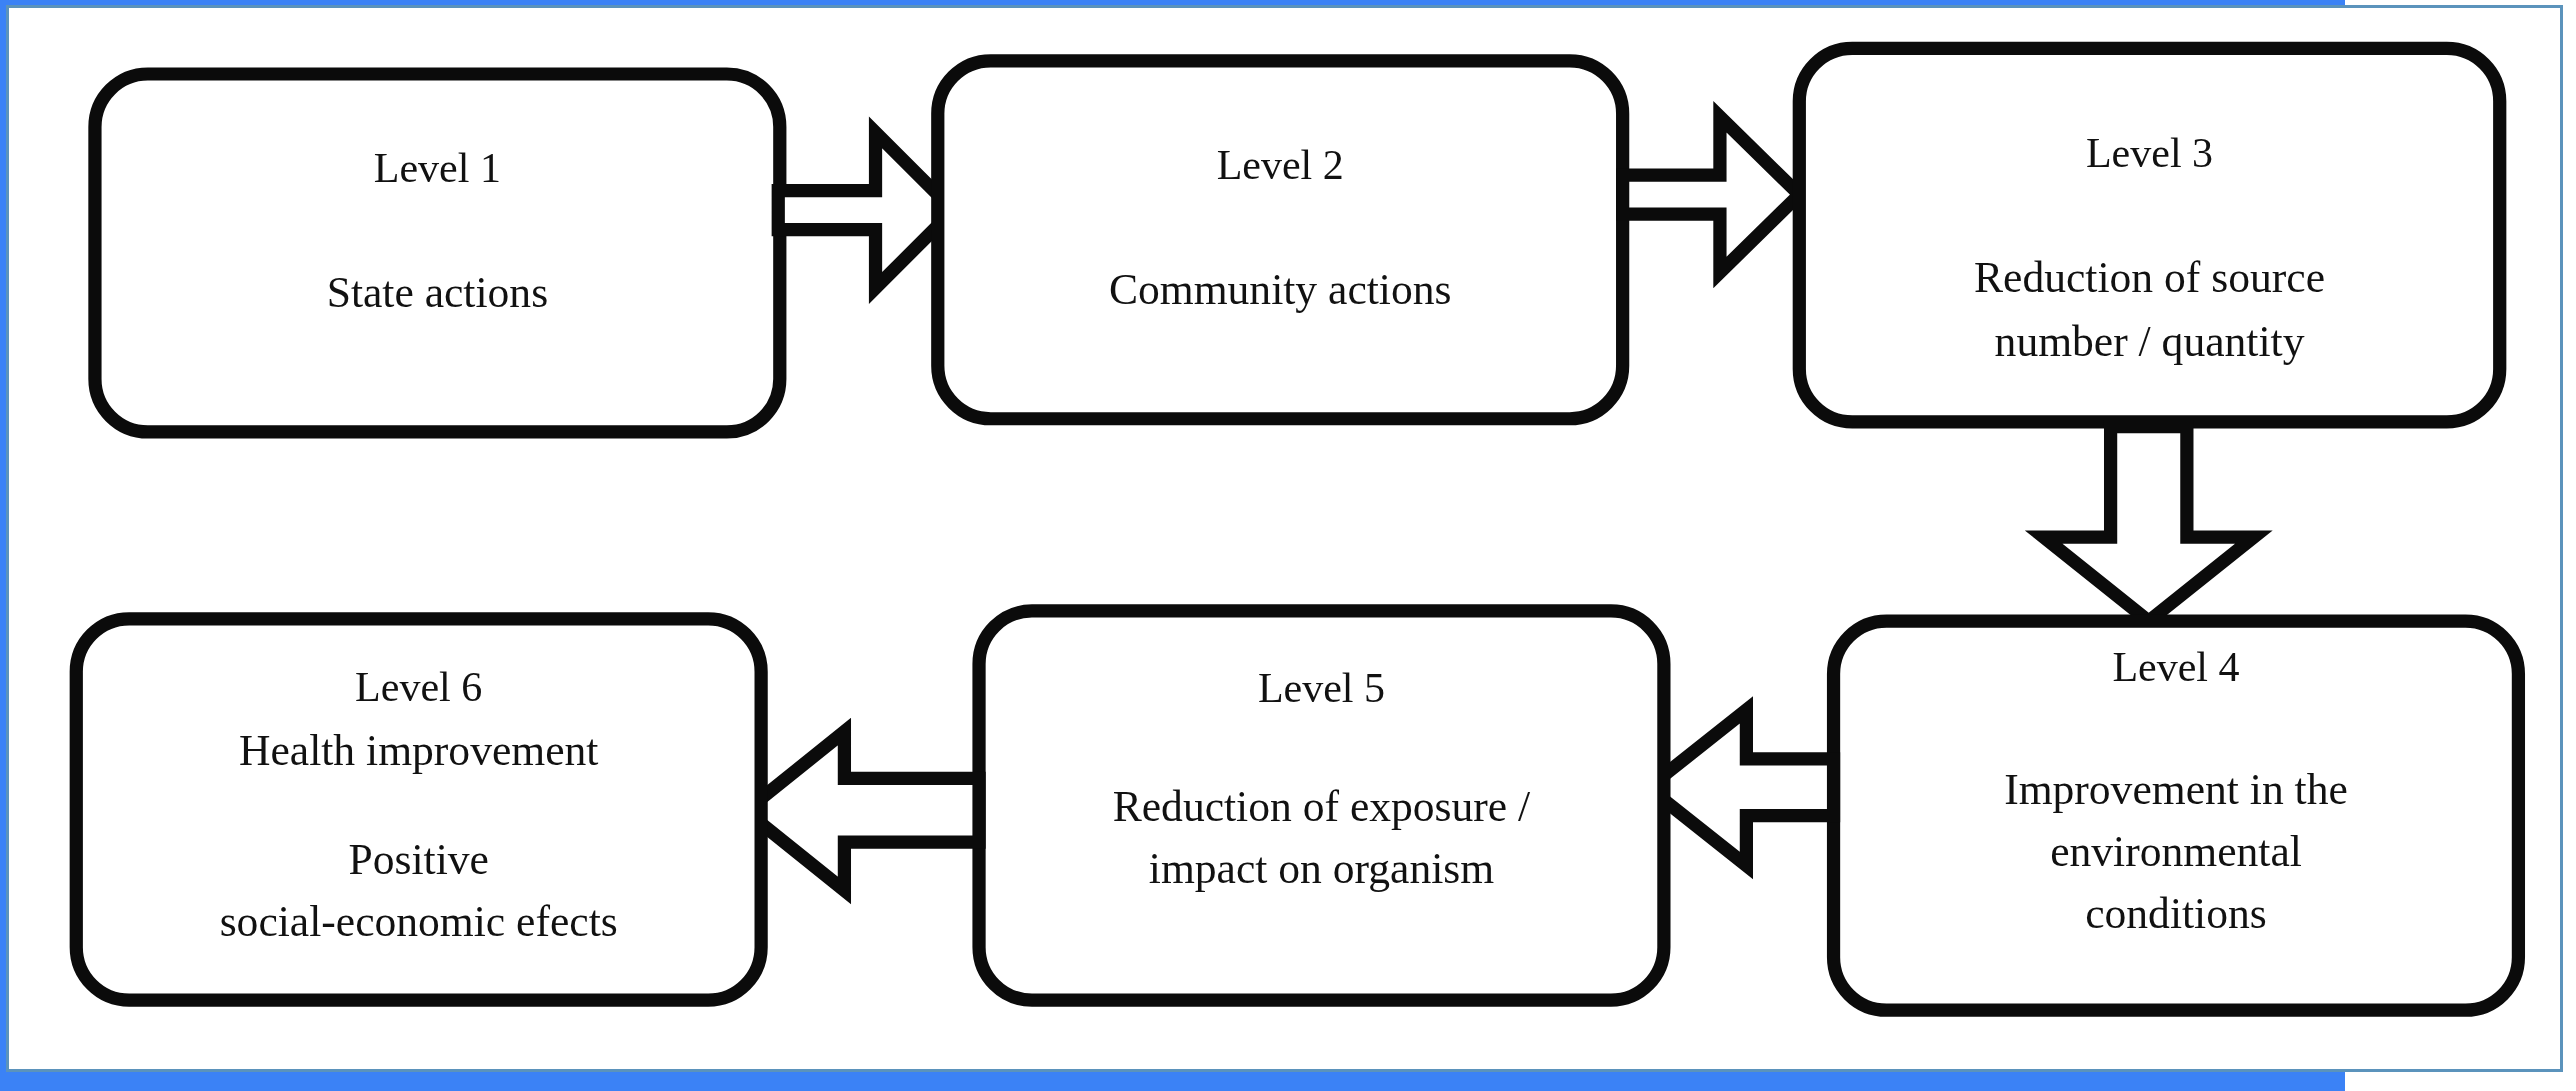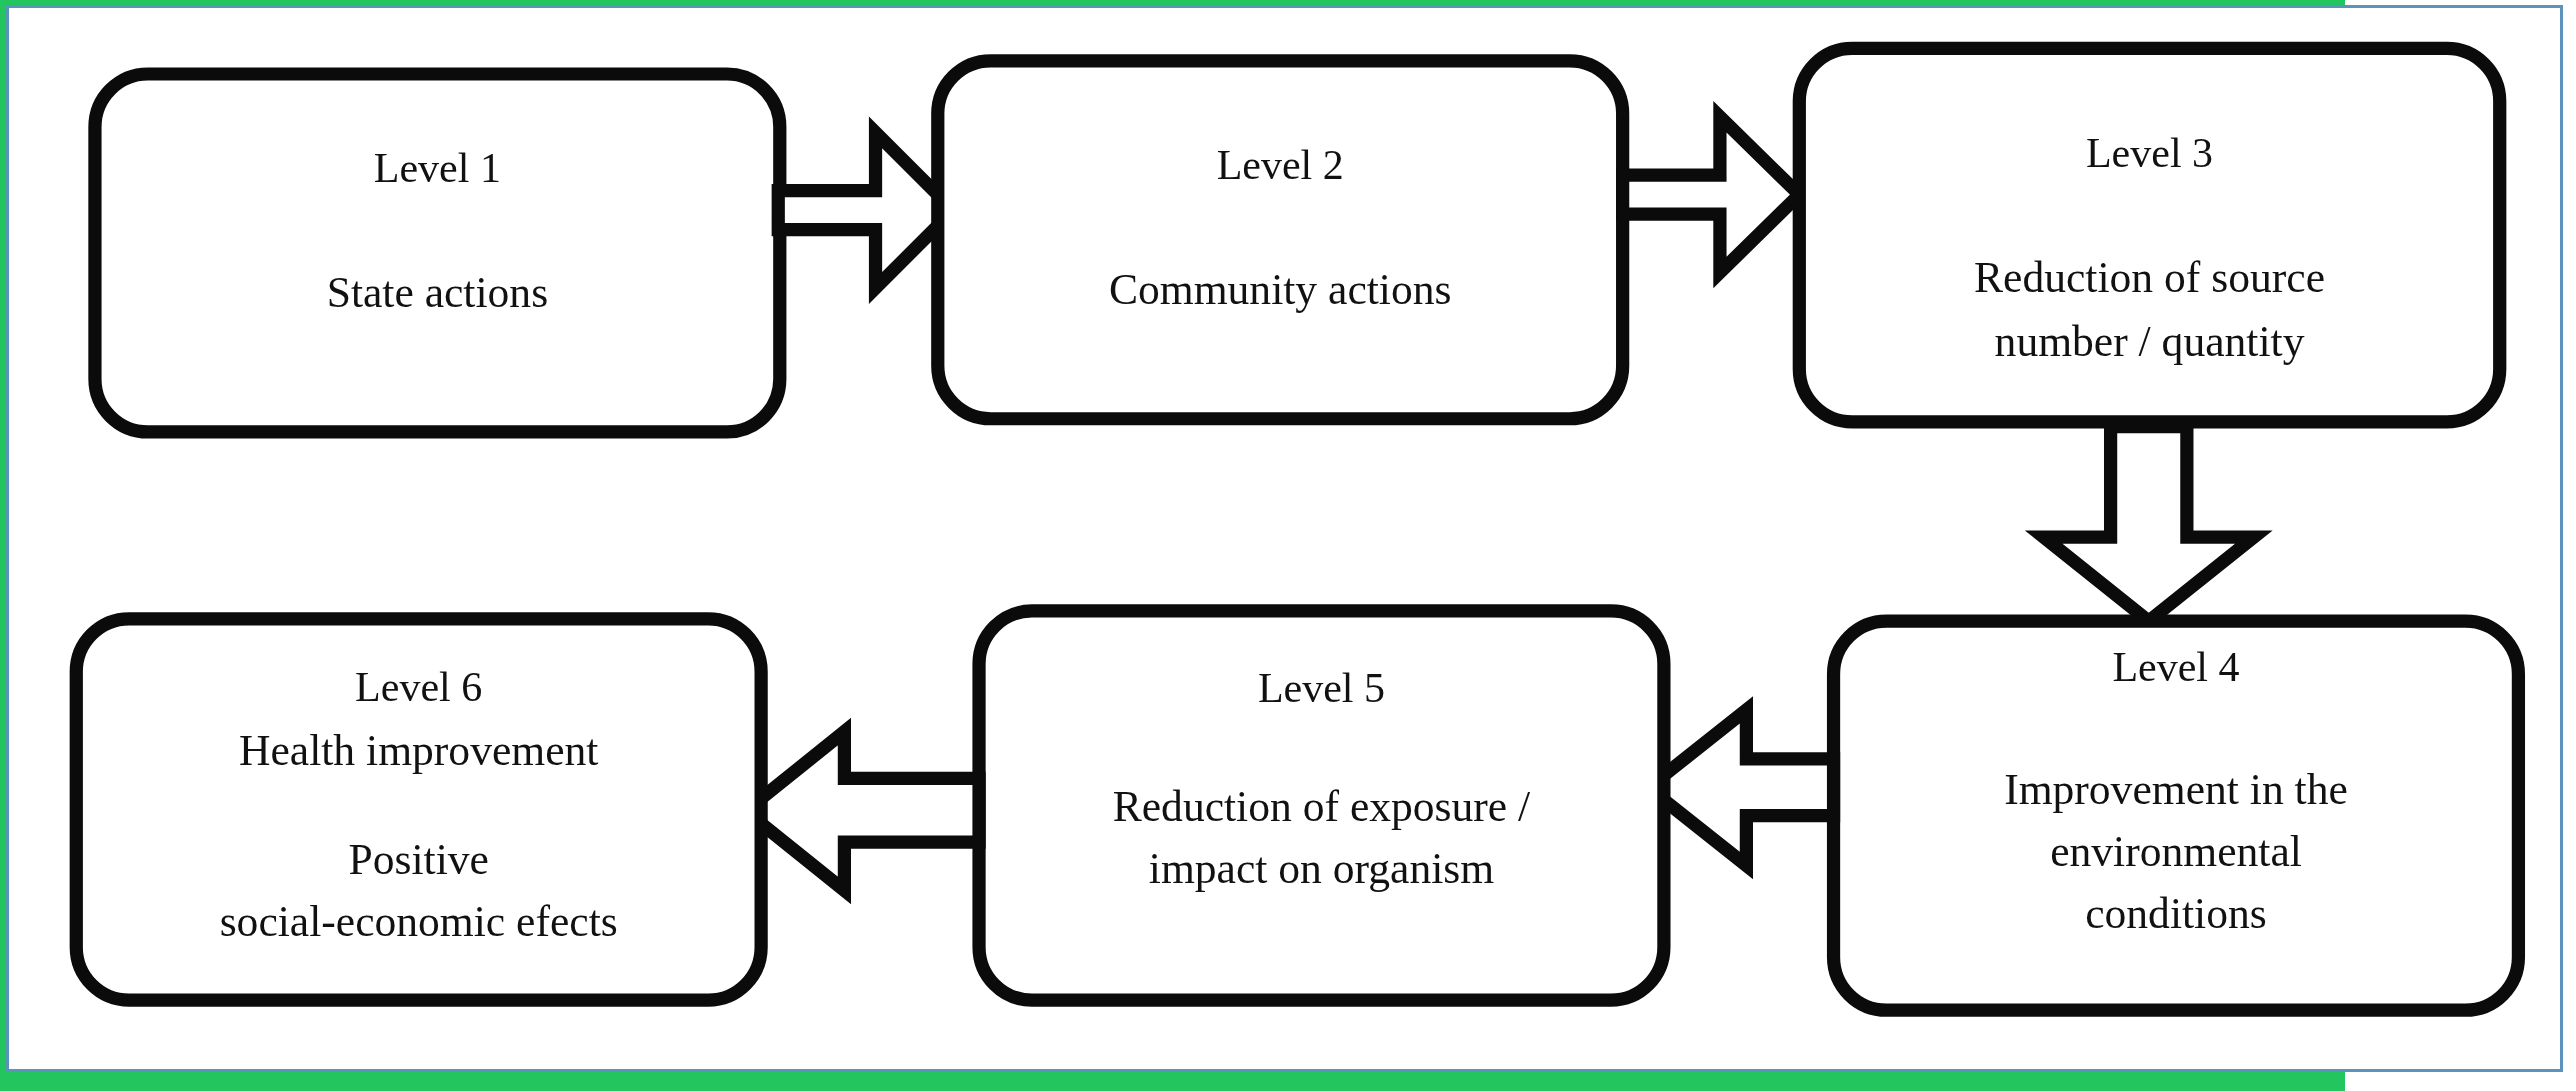--- a/index.html
+++ b/index.html
@@ -10,21 +10,21 @@
   body {
     width: 2576px;
     height: 1092px;
     font-family: "Liberation Serif", "DejaVu Serif", serif;
     overflow: hidden;
   }
   #figure-root {
     position: relative;
     width: 2345px;
     height: 1092px;
-    background: #22c55e;
+    background: #3b82f6;
   }
   
   #figure-frame {
     position: absolute;
     left: 6.2px;
     top: 4.7px;
     width: 2557px;
     height: 1067px;
     box-sizing: border-box;
     border: 3.9px solid #5b93bc;

